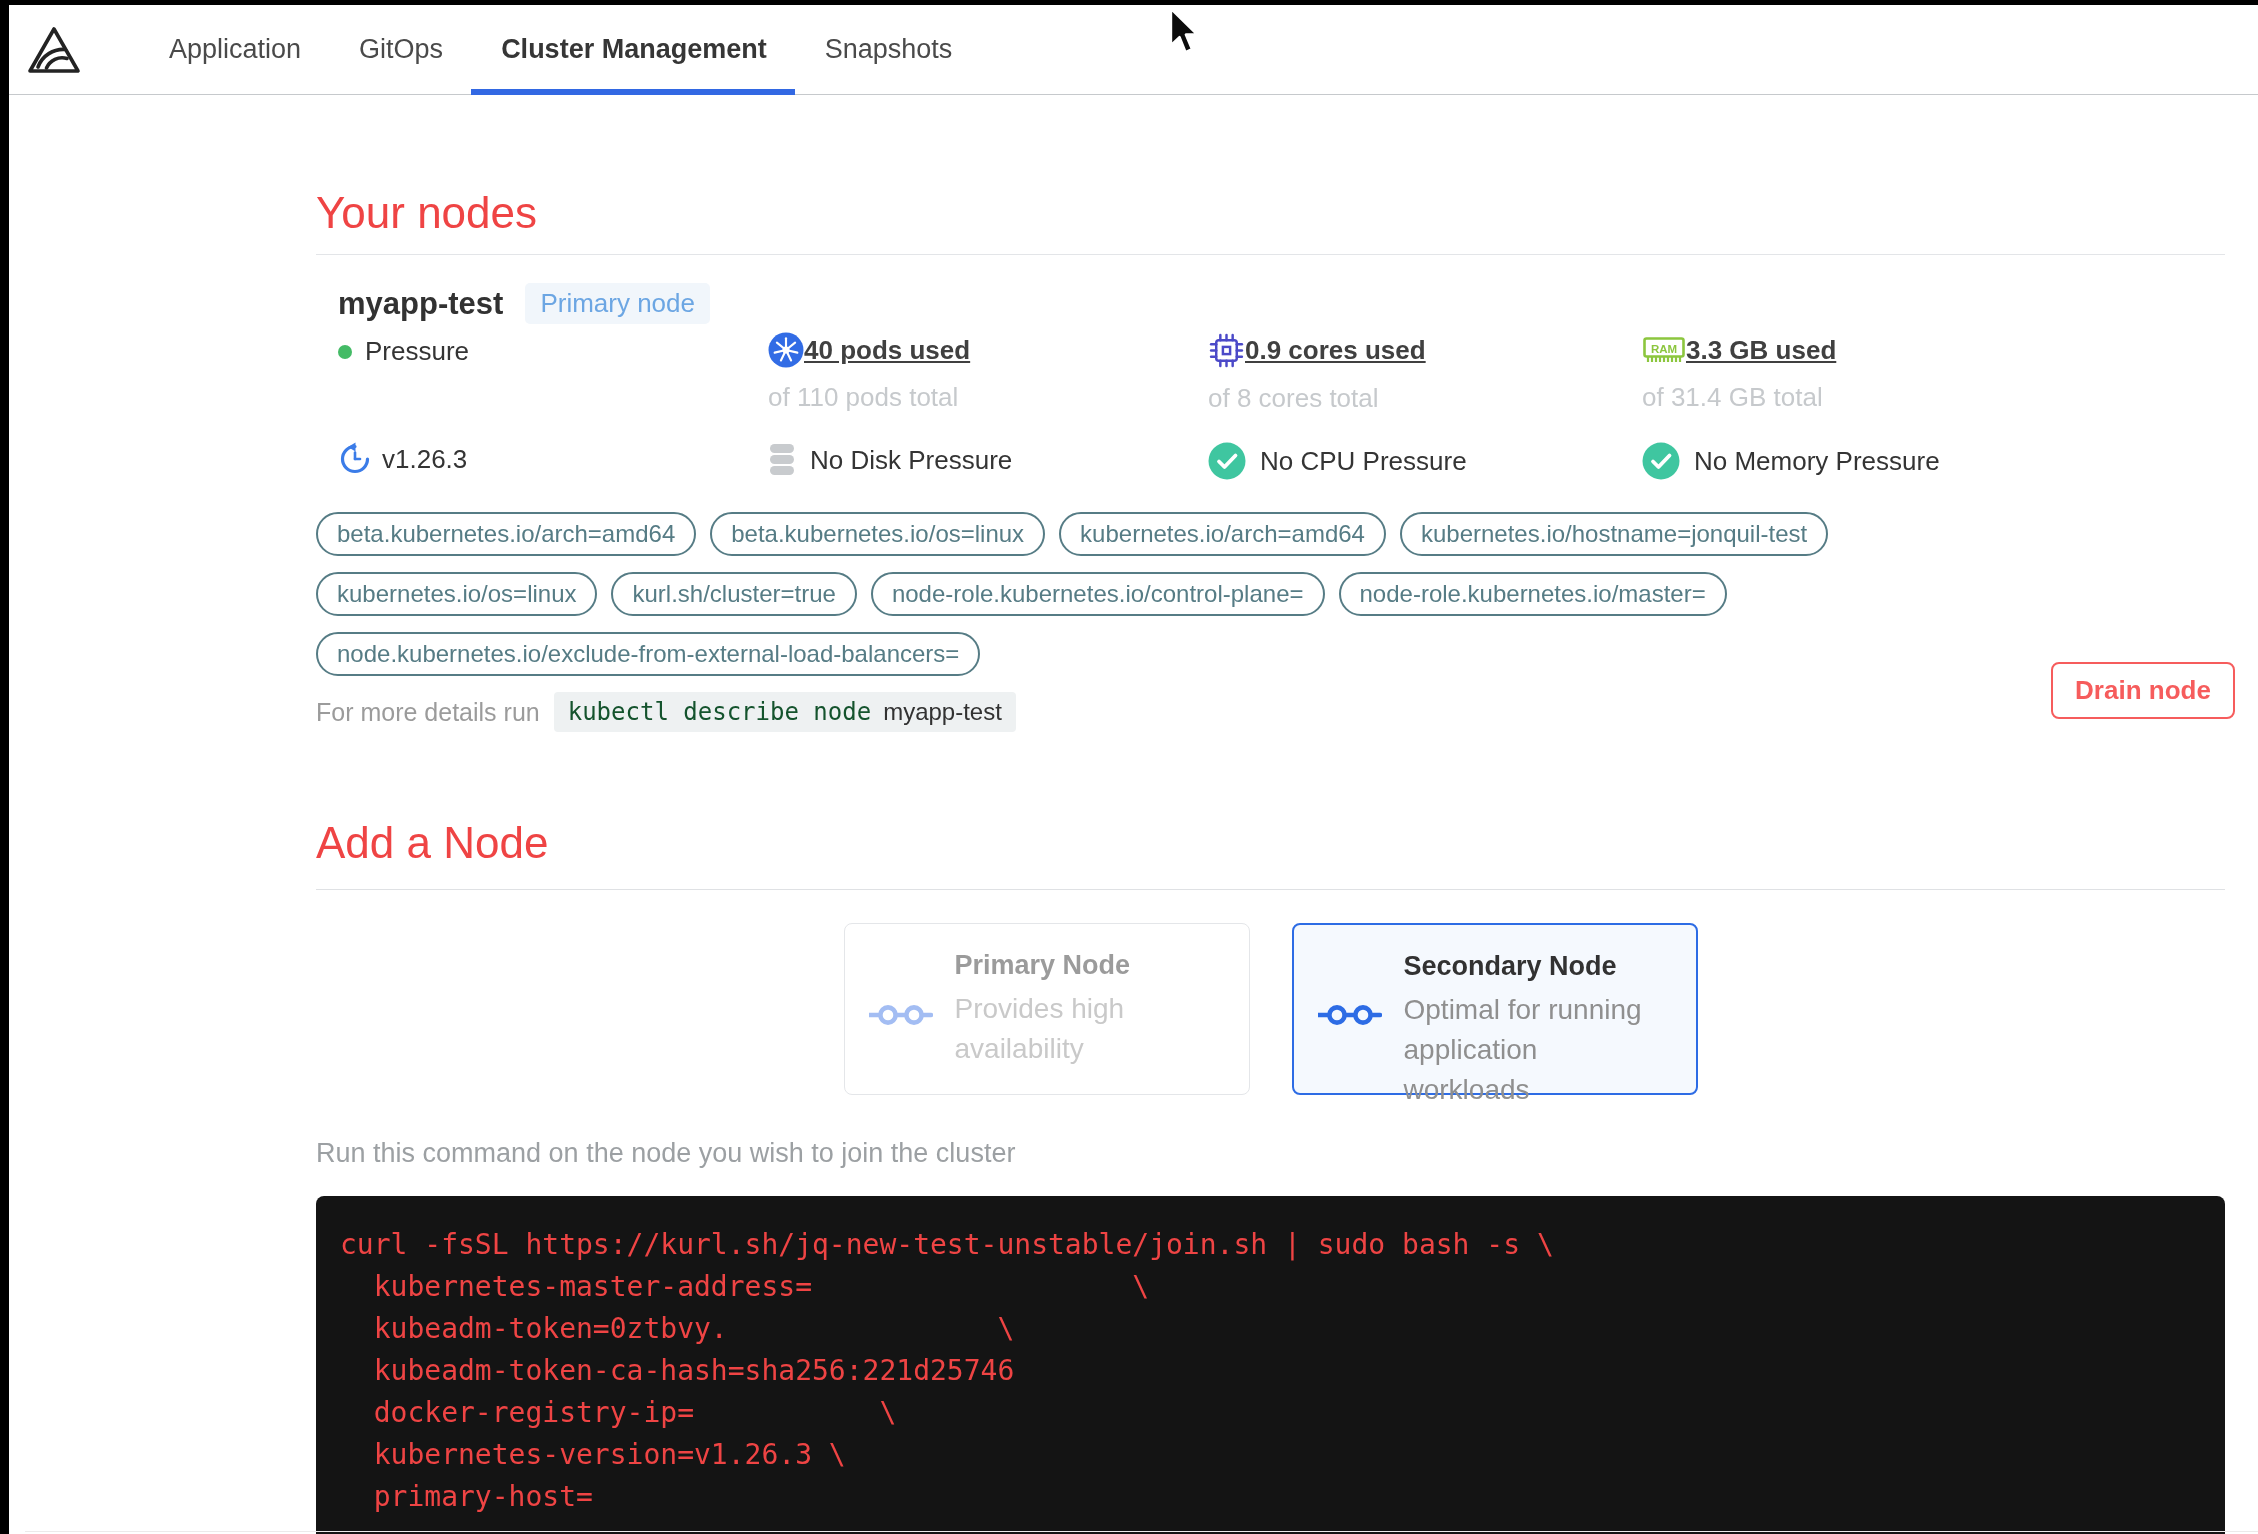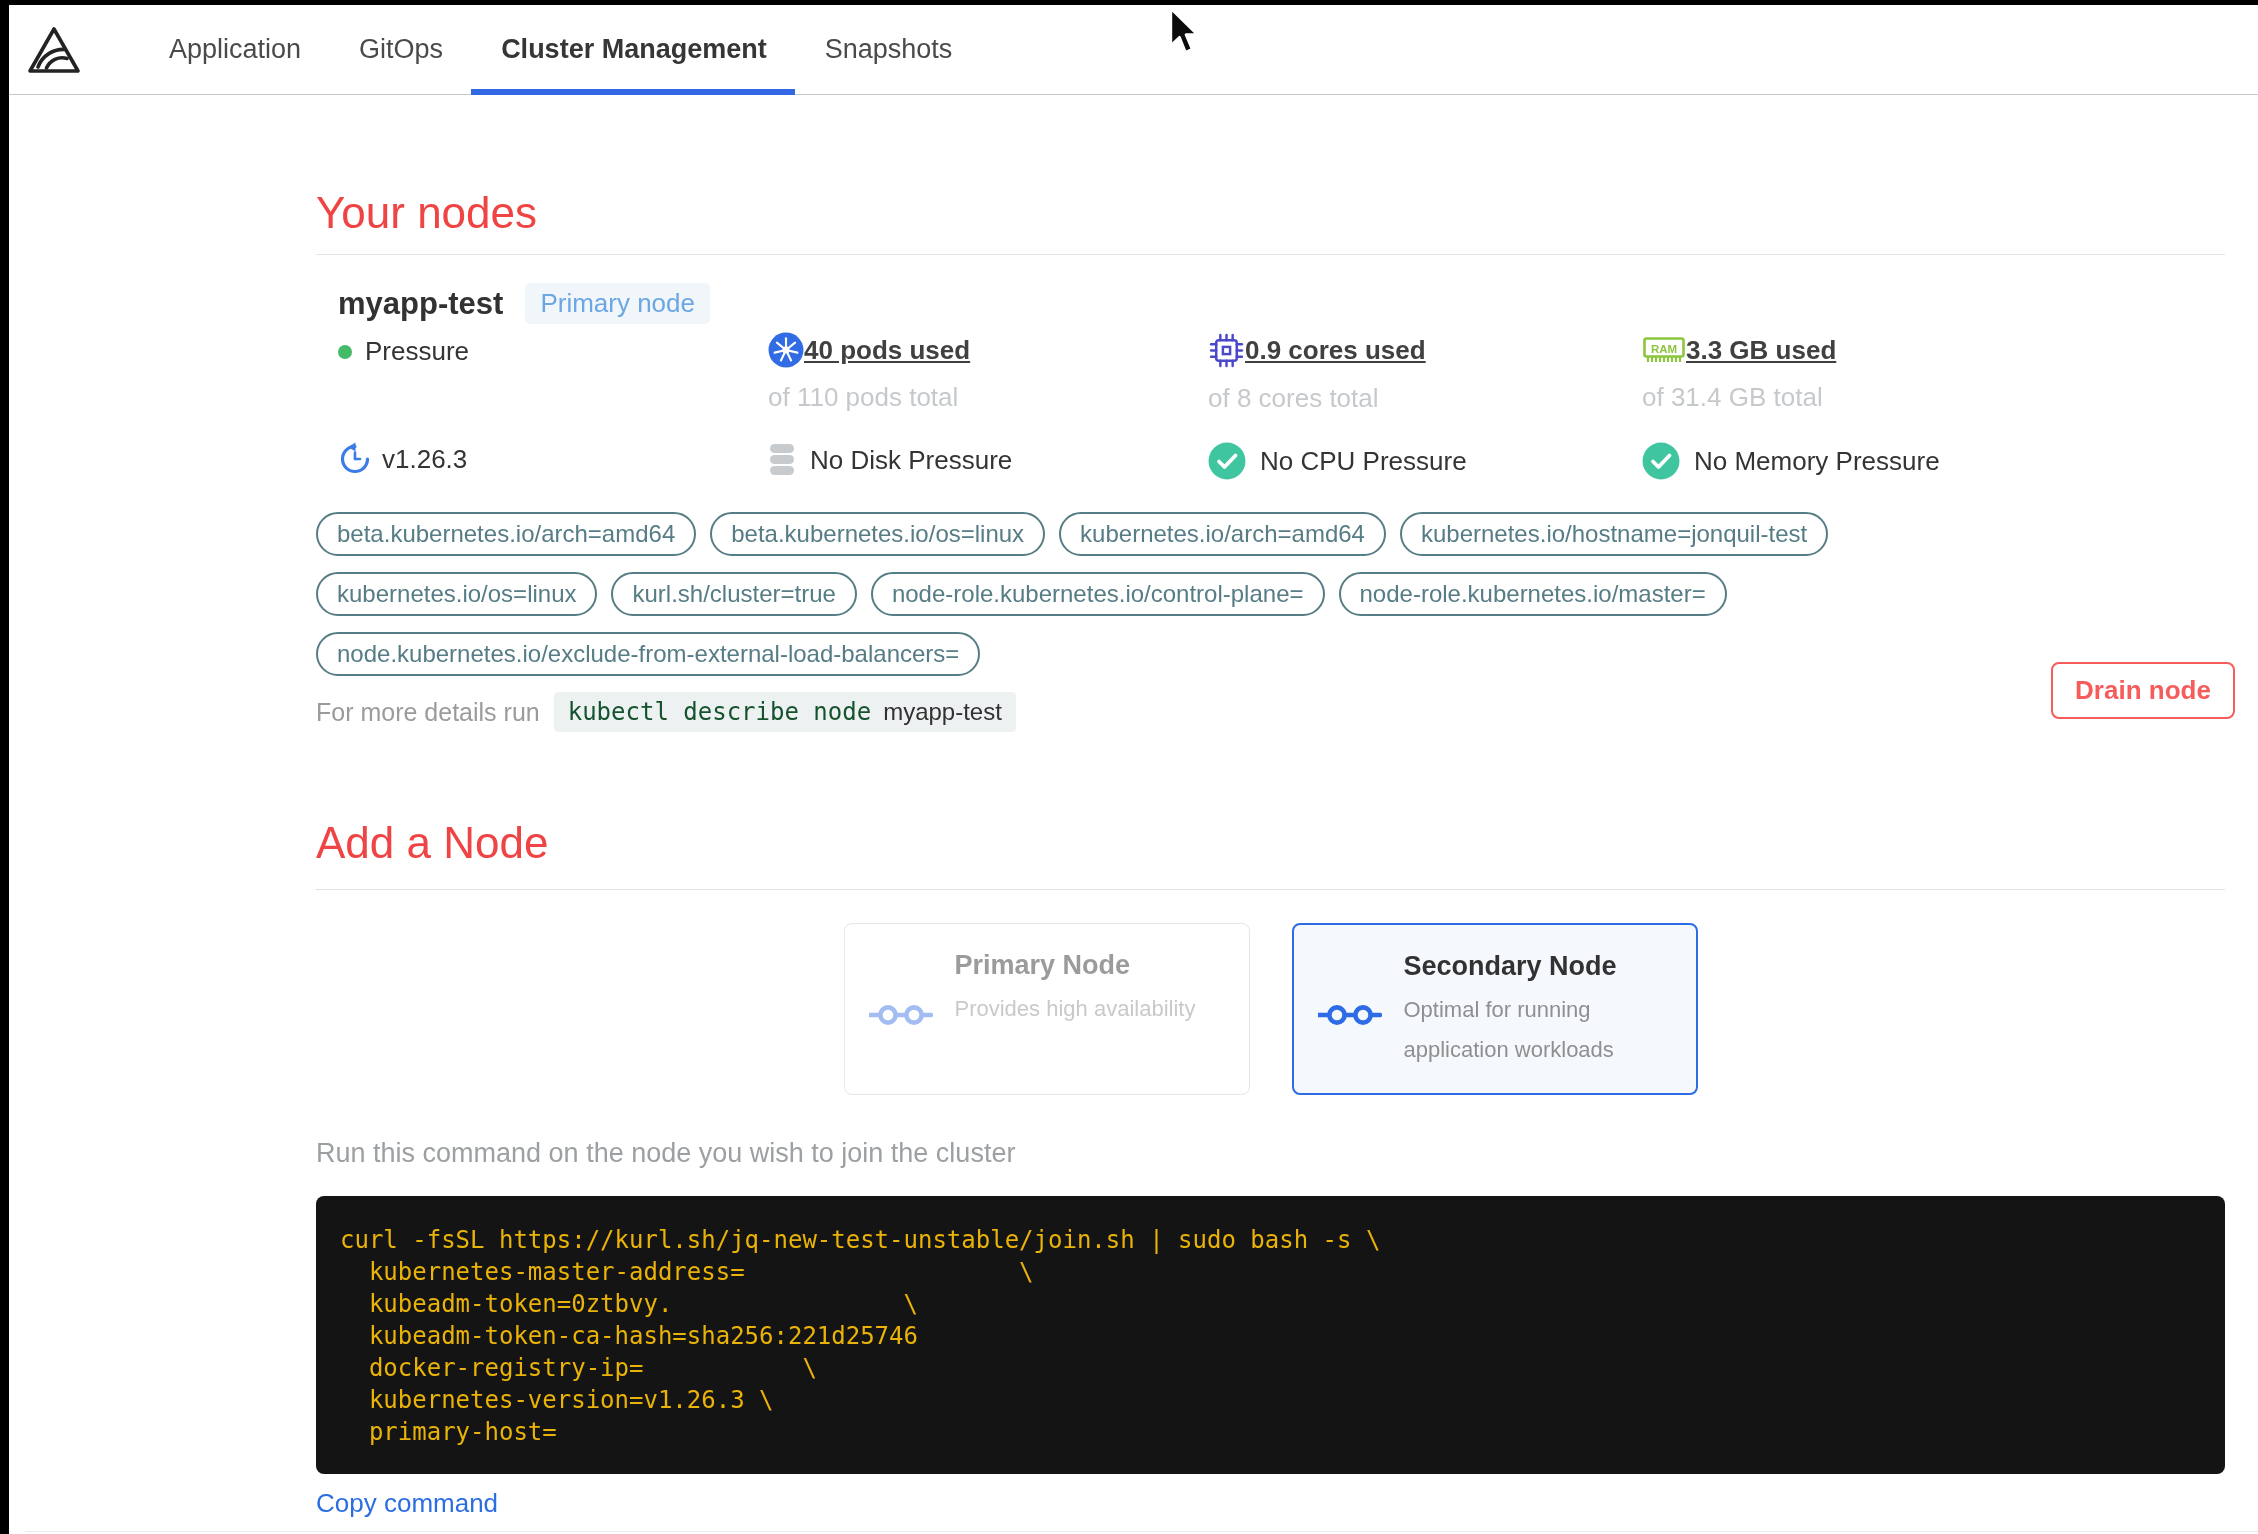--- a/index.html
+++ b/index.html
@@ -88,31 +88,31 @@
   .cards { display: flex; justify-content: center; gap: 42px; margin-top: 33px; }
   .card {
     width: 406px; height: 172px; border: 1px solid #e4e6e9; border-radius: 8px;
     background: #fff; display: flex; padding: 26px 24px; cursor: pointer;
   }
   .card.selected { border: 2px solid #2d6ce5; background: #f5f9fe; }
   .card .icon-wrap { margin-top: 12px; margin-right: 22px; flex: none; }
   .card-text { width: 260px; }
   .card-title { font-size: 27px; font-weight: 600; color: #9b9b9b; }
   .card.selected .card-title { color: #323232; }
-  .card-desc { font-size: 22px; line-height: 40px; color: #c9c9c9; margin-top: 8px; }
+  .card-desc { font-size: 28px; line-height: 40px; color: #c9c9c9; margin-top: 8px; }
   .card.selected .card-desc { color: #8f8f8f; }
 
   .instruction { margin-top: 43px; font-size: 27px; color: #9ca0a3; font-weight: 500; }
   .codeblock {
     margin-top: 27px; width: 1909px; background: #141414; border-radius: 8px;
     padding: 28px 24px 26px 24px;
   }
   .codeblock pre {
-    font-family: "DejaVu Sans Mono", monospace; font-size: 24px; line-height: 32px;
-    color: #eab308; white-space: pre;
+    font-family: "DejaVu Sans Mono", monospace; font-size: 28px; line-height: 42px;
+    color: #ef4444; white-space: pre;
   }
   .copy-link { display: inline-block; margin-top: 14px; font-size: 26px; font-weight: 500; color: #2b6ee1; cursor: pointer; text-decoration: none; }
 
   .cursor { position: absolute; left: 1168px; top: 7px; z-index: 20; }
   .bottom-hairline { position: absolute; left: 25px; right: 0; bottom: 2px; height: 1px; background: #eceaea; }
 </style>
 </head>
 <body>
 
 <div class="frame-top"></div>

